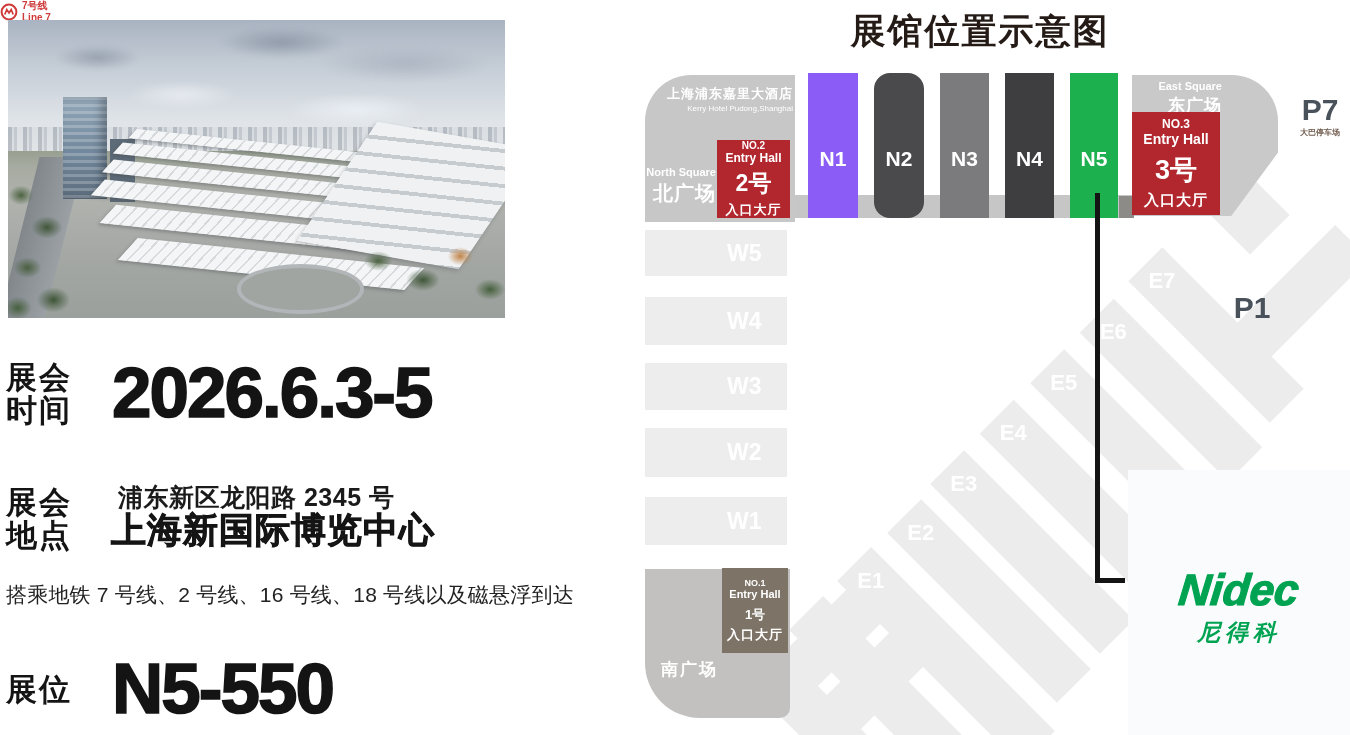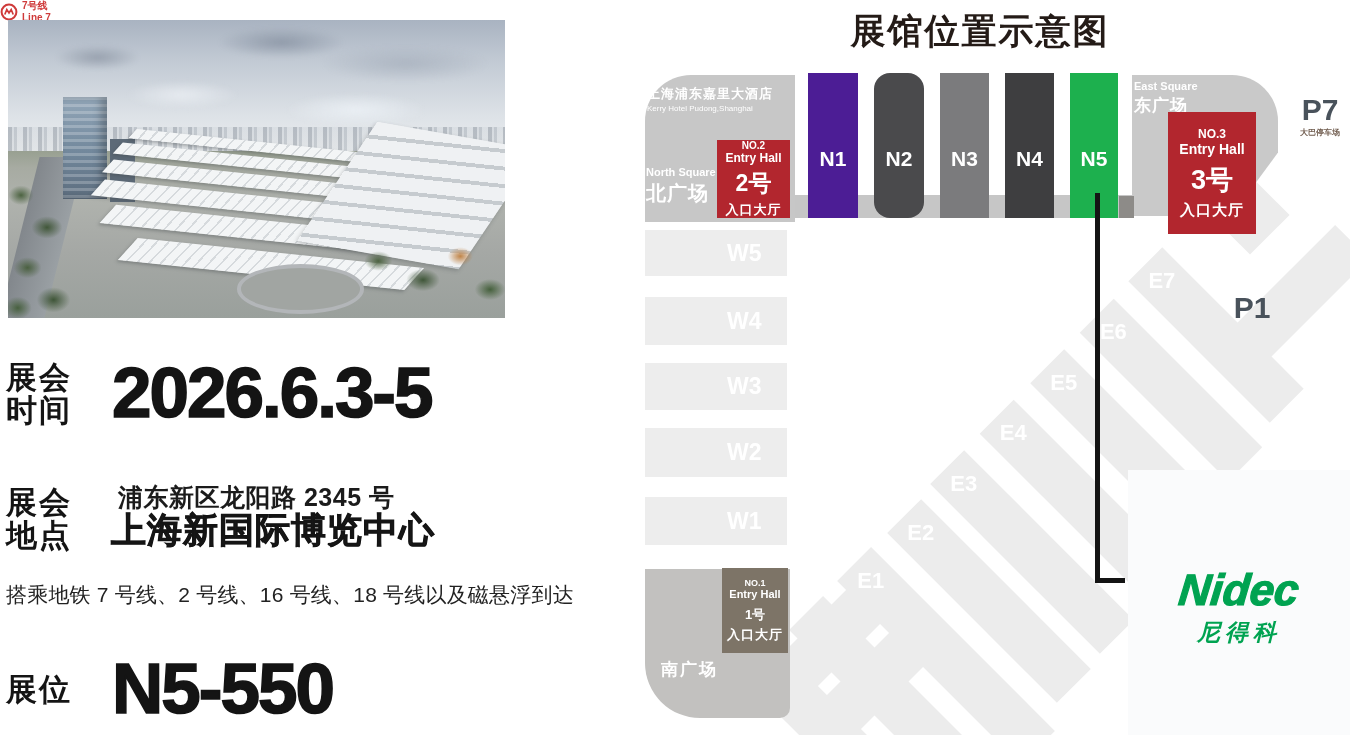--- a/index.html
+++ b/index.html
@@ -74,21 +74,21 @@
   .band{left:645px;top:195px;width:489px;height:23px;background:#c6c6c6;z-index:2;}
   .band-dark{left:1119px;top:196px;width:15px;height:22px;background:#8d8b88;z-index:4;}
 
   .square{z-index:3;}
   .north-square{left:645px;top:75px;width:150px;height:147px;background:#c7c7c7;border-top-left-radius:46px;}
   .east-square{left:1132px;top:75px;width:146px;height:141px;background:#c9c9c9;border-top-right-radius:46px;
     clip-path:polygon(0 0,100% 0,100% 55%,68% 100%,0 100%);}
   .south-square{left:645px;top:569px;width:145px;height:149px;background:#c2c1bf;
     border-bottom-left-radius:55px;border-bottom-right-radius:10px;}
 
-  .sq-text{position:absolute;color:#fff;text-align:left;font-weight:bold;z-index:4;}
+  .sq-text{position:absolute;color:#fff;text-align:right;font-weight:bold;z-index:4;}
   .nsq-hotel{left:647px;top:85px;width:146px;}
   .nsq-hotel .cn{font-size:13px;letter-spacing:1px;}
   .nsq-hotel .en{font-size:8px;font-weight:normal;margin-top:1px;}
   .metro{left:653px;top:139px;display:flex;align-items:center;gap:4px;z-index:4;}
   .metro-txt{font-size:10px;font-weight:bold;line-height:1.2;}
   .nsq-name{left:646px;top:166px;width:70px;}
   .nsq-name .en{font-size:11px;}
   .nsq-name .cn{font-size:20px;margin-top:2px;letter-spacing:1px;}
   .esq-label{left:1134px;top:80px;width:88px;}
   .esq-label .en{font-size:11px;}
@@ -111,21 +111,21 @@
   .w2{top:428px;height:49px;}
   .w1{top:497px;height:48px;}
 
   .entry{position:absolute;z-index:5;color:#fff;text-align:center;font-weight:bold;display:flex;
     flex-direction:column;justify-content:center;box-sizing:border-box;}
   .entry .code{font-size:10px;}
   .entry .hall{font-size:12px;}
   .entry .num{font-size:23px;margin:3px 0 2px;}
   .entry .lobby{font-size:13px;letter-spacing:1px;}
   .entry2{left:717px;top:140px;width:73px;height:78px;}
-  .entry3{left:1168px;top:112px;width:88px;height:122px;}
+  .entry3{left:1132px;top:112px;width:88px;height:103px;}
   .entry3 .code{font-size:12px;}
   .entry3 .hall{font-size:14px;}
   .entry3 .num{font-size:27px;margin:5px 0 3px;}
   .entry3 .lobby{font-size:15px;}
   .entry1{left:722px;top:568px;width:66px;height:85px;}
   .entry1 .code{font-size:9px;}
   .entry1 .hall{font-size:11px;}
   .entry1 .num{font-size:13px;margin:6px 0 2px;}
   .entry1 .lobby{font-size:13px;}
 
@@ -262,21 +262,21 @@
     <div class="en">North Square</div>
     <div class="cn">北广场</div>
   </div>
 
   <div class="sq-text esq-label">
     <div class="en">East Square</div>
     <div class="cn">东广场</div>
   </div>
   <div class="sq-text ssq-label">南广场</div>
 
-  <div class="nhall n1" style="background-color: #4c1d95;">
+  <div class="nhall n1" style="background-color: #8b5cf6;">
     <span>N1</span>
     </div>
   <div class="nhall n2" style="background-color: rgb(74, 74, 76); border-radius: 16px;">
     <span>N2</span>
     </div>
   <div class="nhall n3" style="background-color: rgb(123, 123, 125);">
     <span>N3</span>
     </div>
   <div class="nhall n4" style="background-color: rgb(62, 62, 64);">
     <span>N4</span>

